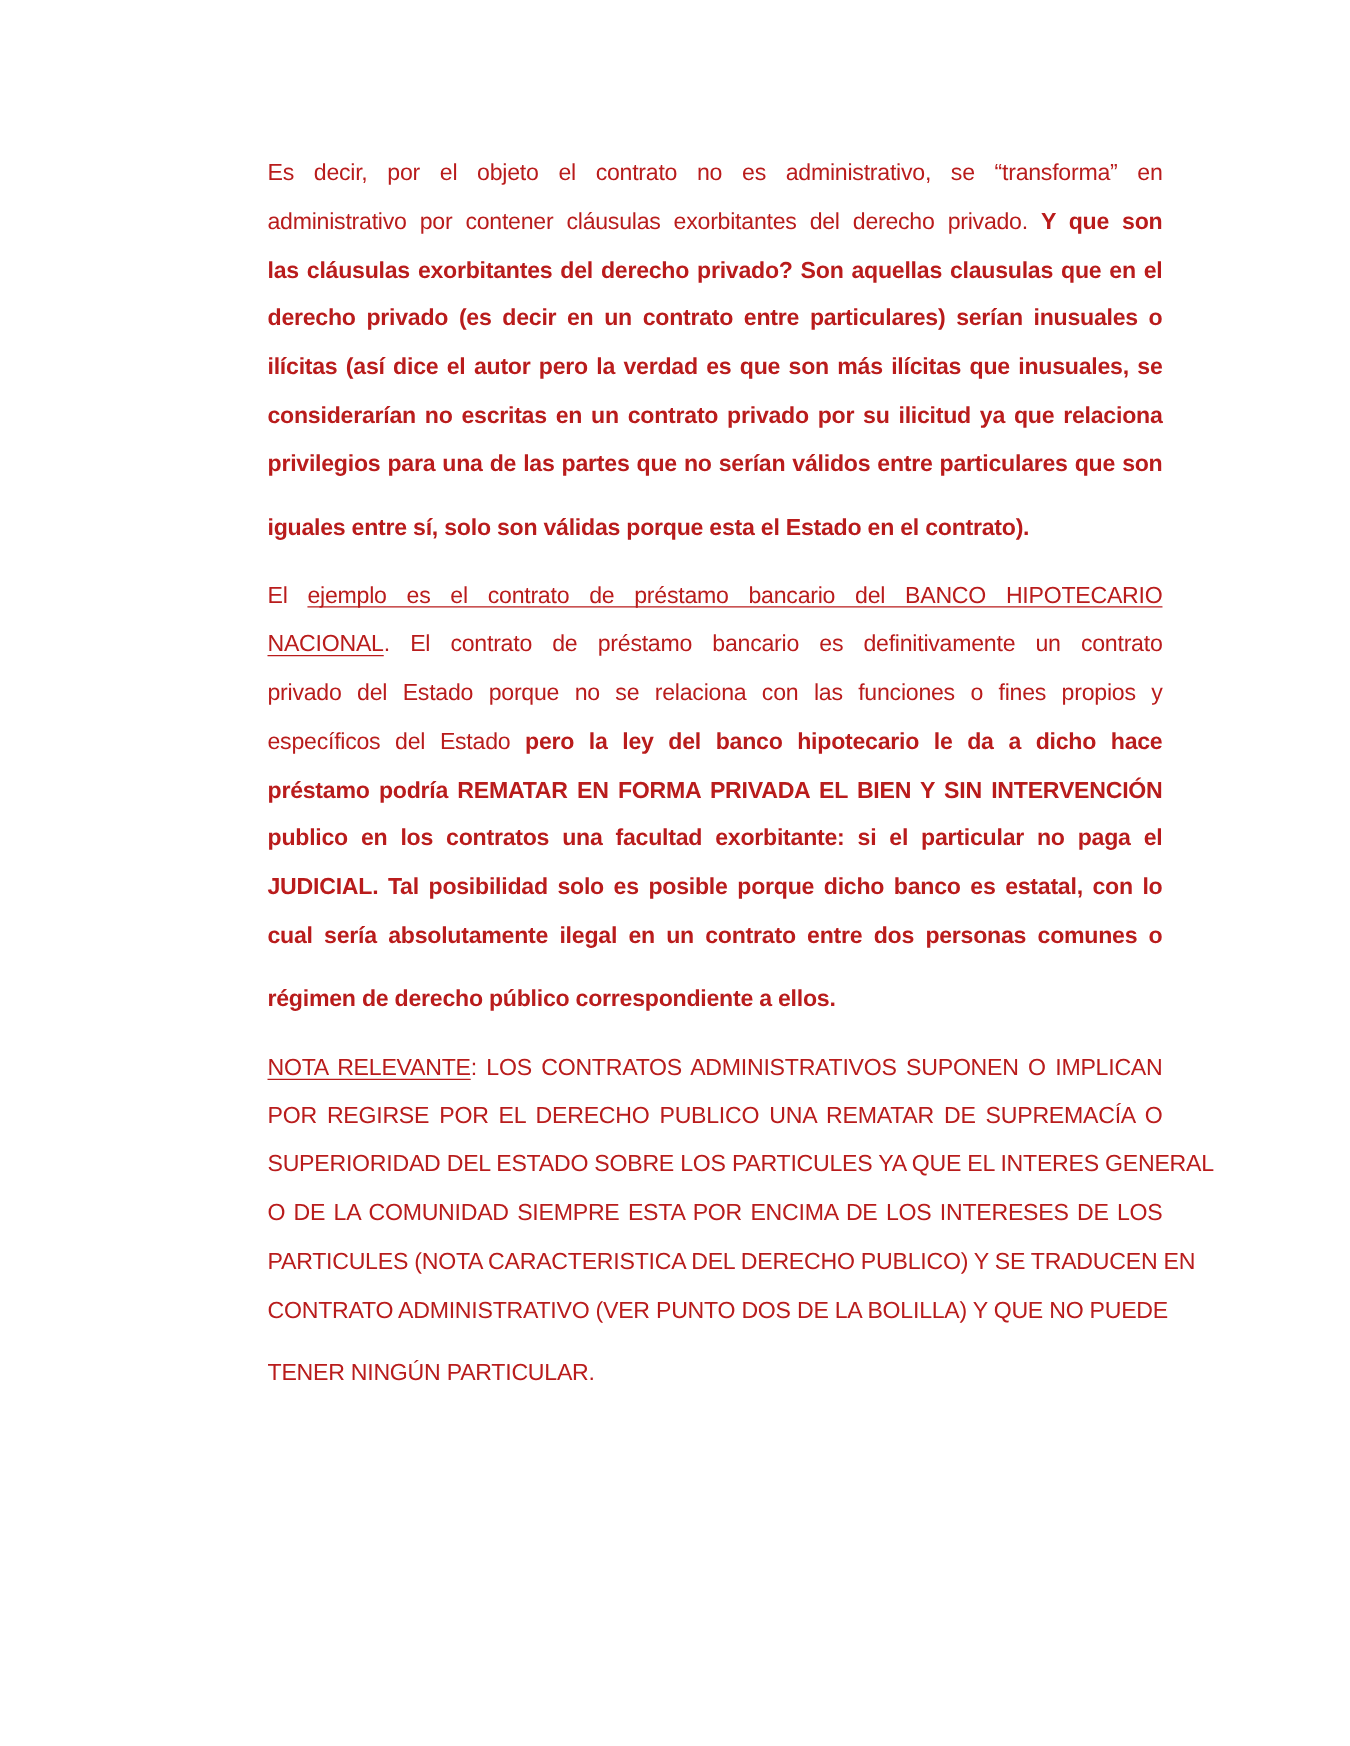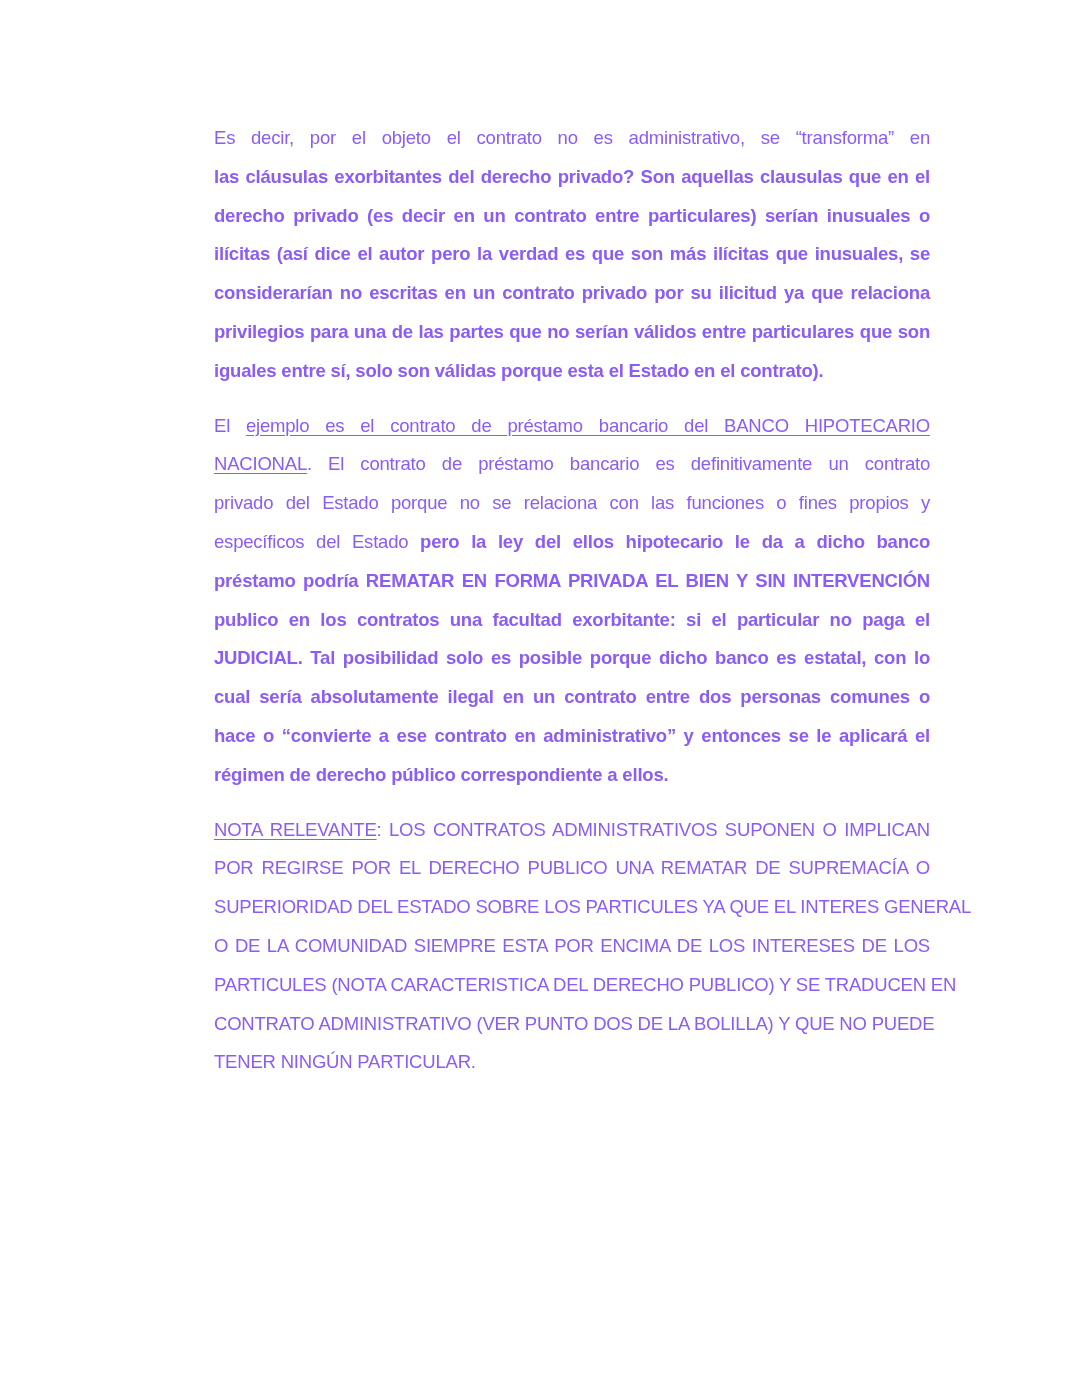--- a/index.html
+++ b/index.html
@@ -1,54 +1,54 @@
 <!DOCTYPE html>
 <html><head>
   <meta charset="utf-8">
   <style>
     html, body { margin: 0; padding: 0; background: #ffffff; }
     body { width: 1080px; height: 1397px; position: relative; overflow: hidden; }
     .page {
       position: absolute; left: 214px; top: 119px; width: 716px;
       font-family: "Liberation Sans", sans-serif;
-      font-size: 18.5px; color: #8b5cf6;
+      font-size: 18.5px; color: #b91c1c;
     }
     .line {
       height: 38.8px; line-height: 38.8px;
       white-space: nowrap; text-align: justify; text-align-last: justify;
       letter-spacing: -0.2px;
     }
-    .line.last { text-align-last: left; }
+    .line.last { text-align-last: left; margin-top: 12px; }
     .para { margin-bottom: 16px; }
     .b { font-weight: bold; }
     .u { text-decoration: underline; text-underline-offset: 3px; }
   </style>
 </head>
 <body>
 
 <div class="page" id="page">
     <div class="para">
       <div class="line"><span>Es decir, por el objeto el contrato no es administrativo, se “transforma” en</span></div>
+      <div class="line"><span>administrativo por contener cláusulas exorbitantes del derecho privado. </span><span class="b">Y que son</span></div>
       <div class="line"><span class="b">las cláusulas exorbitantes del derecho privado?  Son aquellas clausulas que en el</span></div>
       <div class="line"><span class="b">derecho privado (es decir en un contrato entre particulares) serían inusuales o</span></div>
       <div class="line"><span class="b">ilícitas (así dice el autor pero la verdad es que son más ilícitas que inusuales, se</span></div>
       <div class="line"><span class="b">considerarían no escritas en un contrato privado por su ilicitud ya que relaciona</span></div>
       <div class="line"><span class="b">privilegios para una de las partes que no serían válidos entre particulares que son</span></div>
       <div class="line last"><span class="b">iguales entre sí, solo son válidas porque esta el Estado en el contrato).</span></div>
     </div>
     <div class="para">
       <div class="line"><span>El </span><span class="u">ejemplo es el contrato de préstamo bancario del BANCO HIPOTECARIO</span></div>
       <div class="line"><span class="u">NACIONAL</span><span>. El contrato de préstamo bancario es definitivamente un contrato</span></div>
       <div class="line"><span>privado del Estado porque no se relaciona con las funciones o fines propios y</span></div>
-      <div class="line"><span>específicos del Estado </span><span class="b">pero la ley del ellos hipotecario le da a dicho banco</span></div>
+      <div class="line"><span>específicos del Estado </span><span class="b">pero la ley del banco hipotecario le da a dicho hace</span></div>
       <div class="line"><span class="b">préstamo podría REMATAR EN FORMA PRIVADA EL BIEN Y SIN INTERVENCIÓN</span></div>
       <div class="line"><span class="b">publico en los contratos una facultad exorbitante: si el particular no paga el</span></div>
       <div class="line"><span class="b">JUDICIAL. Tal posibilidad solo es posible porque dicho banco es estatal, con lo</span></div>
       <div class="line"><span class="b">cual sería absolutamente ilegal en un contrato entre dos personas comunes o</span></div>
-      <div class="line"><span class="b">hace o “convierte a ese contrato en administrativo” y entonces se le aplicará el</span></div>
       <div class="line last"><span class="b">régimen de derecho público correspondiente a ellos.</span></div>
     </div>
     <div class="para">
       <div class="line"><span class="u">NOTA RELEVANTE</span><span>: LOS CONTRATOS ADMINISTRATIVOS SUPONEN O IMPLICAN</span></div>
       <div class="line"><span>POR REGIRSE POR EL DERECHO PUBLICO UNA REMATAR DE SUPREMACÍA O</span></div>
       <div class="line"><span>SUPERIORIDAD DEL ESTADO SOBRE LOS PARTICULES YA QUE EL INTERES GENERAL</span></div>
       <div class="line"><span>O DE LA COMUNIDAD SIEMPRE ESTA POR ENCIMA DE LOS INTERESES DE LOS</span></div>
       <div class="line"><span>PARTICULES (NOTA CARACTERISTICA DEL DERECHO PUBLICO) Y SE TRADUCEN EN</span></div>
       <div class="line"><span>CONTRATO ADMINISTRATIVO (VER PUNTO DOS DE LA BOLILLA) Y QUE NO PUEDE</span></div>
       <div class="line last"><span>TENER NINGÚN PARTICULAR.</span></div>

